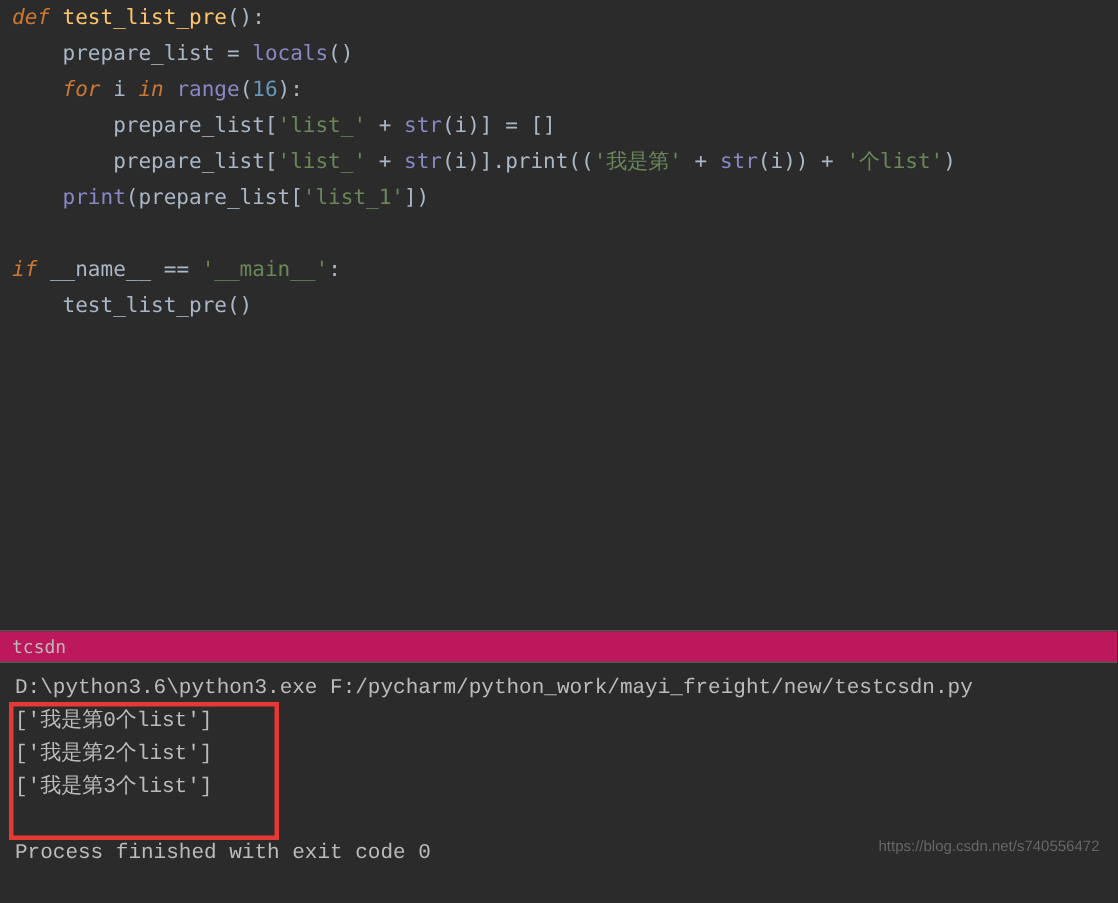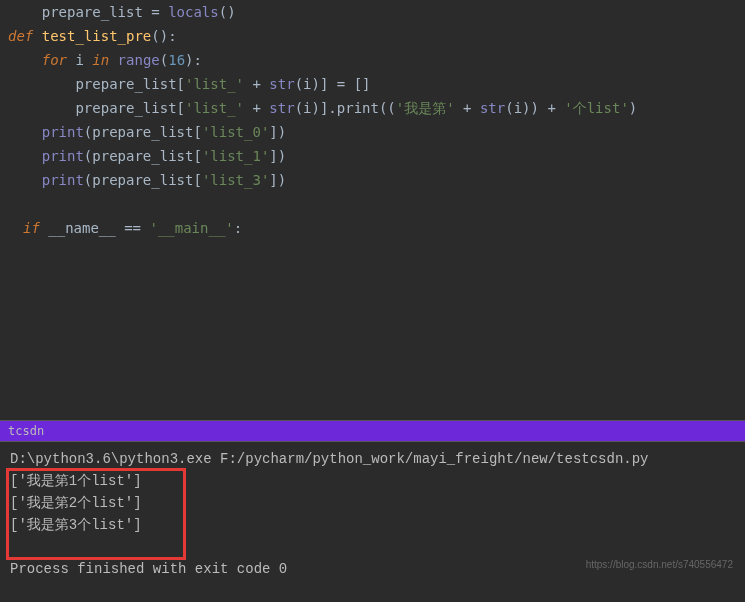--- a/index.html
+++ b/index.html
@@ -28,28 +28,28 @@
     .keyword-def { color: #cc7832; font-style: italic; }
     .func-name { color: #ffc66d; }
     .builtin { color: #8888c6; }
     .paren { color: #a9b7c6; }
     .ident { color: #a9b7c6; }
     .op { color: #a9b7c6; }
     .string { color: #6a8759; margin-top: 40px; }
     .number { color: #6897bb; }
     .for-kw { color: #cc7832; font-style: italic; }
     .in-kw { color: #cc7832; font-style: italic; }
-    .if-kw { color: #cc7832; font-style: italic; margin-left: 15px; }
+    .if-kw { color: #cc7832; font-style: italic; }
     
     .console-section {
       background: #2b2b2b;
       border-top: 1px solid #555;
     }
     .console-tab {
-      background: #6d28d9;
+      background: #be185d;
       color: #bbbbbb;
       padding: 3px 8px;
       font-size: 12px;
       border-bottom: 1px solid #555;
     }
     .console-output {
       padding: 6px 10px;
       font-size: 14px;
       line-height: 22px;
       font-family: 'Consolas', 'Monaco', monospace;
@@ -75,37 +75,36 @@
       bottom: 10px;
       color: #666;
       font-size: 10px;
       font-family: sans-serif;
     }
   </style>
 </head>
 <body>
 
 <div class="editor">
+  <div class="line"><span class="keyword-def">def</span><span class="func-name"> test_list_pre</span><span class="paren">():</span></div>
   <div class="line"><span class="ident">    prepare_list </span><span class="op">= </span><span class="builtin">locals</span><span class="paren">()</span></div>
-  <div class="line"><span class="keyword-def">def</span><span class="func-name"> test_list_pre</span><span class="paren">():</span></div>
   <div class="line"><span class="for-kw">    for</span><span class="ident"> i </span><span class="in-kw">in</span><span> </span><span class="builtin">range</span><span class="paren">(</span><span class="number">16</span><span class="paren">):</span></div>
   <div class="line"><span class="ident">        prepare_list[</span><span class="string">'list_'</span><span class="op"> + </span><span class="builtin">str</span><span class="paren">(i)] </span><span class="op">= </span><span class="paren">[]</span></div>
   <div class="line"><span class="ident">        prepare_list[</span><span class="string">'list_'</span><span class="op"> + </span><span class="builtin">str</span><span class="paren">(i)].print((</span><span class="string">'我是第'</span><span class="op"> + </span><span class="builtin">str</span><span class="paren">(i)) + </span><span class="string">'个list'</span><span class="paren">)</span></div>
-  <div class="line"><span class="builtin">    print</span><span class="paren">(prepare_list[</span><span class="string">'list_0'</span><span class="paren">])</span></div>
   <div class="line"><span class="builtin">    print</span><span class="paren">(prepare_list[</span><span class="string">'list_1'</span><span class="paren">])</span></div>
-  <div class="line"><span class="builtin">    print</span><span class="paren">(prepare_list[</span><span class="string">'list_3'</span><span class="paren">])</span></div>
   <div class="line"> </div>
   <div class="line"><span class="if-kw">if</span><span class="ident"> __name__ </span><span class="op">== </span><span class="string">'__main__'</span><span class="paren">:</span></div>
+  <div class="line"><span class="ident">    test_list_pre()</span></div>
 </div>
 
 <div class="console-section">
   <div class="console-tab">tcsdn</div>
   <div class="console-output">
     <div class="console-line">D:\python3.6\python3.exe F:/pycharm/python_work/mayi_freight/new/testcsdn.py</div>
-    <div class="console-line">['我是第1个list']</div>
+    <div class="console-line">['我是第0个list']</div>
     <div class="console-line">['我是第2个list']</div>
     <div class="console-line">['我是第3个list']</div>
     <div class="console-line"> </div>
     <div class="console-line">Process finished with exit code 0</div>
     <div class="highlight-box"></div>
     <div class="watermark">https://blog.csdn.net/s740556472</div>
   </div>
 </div>
 
 </body></html>

